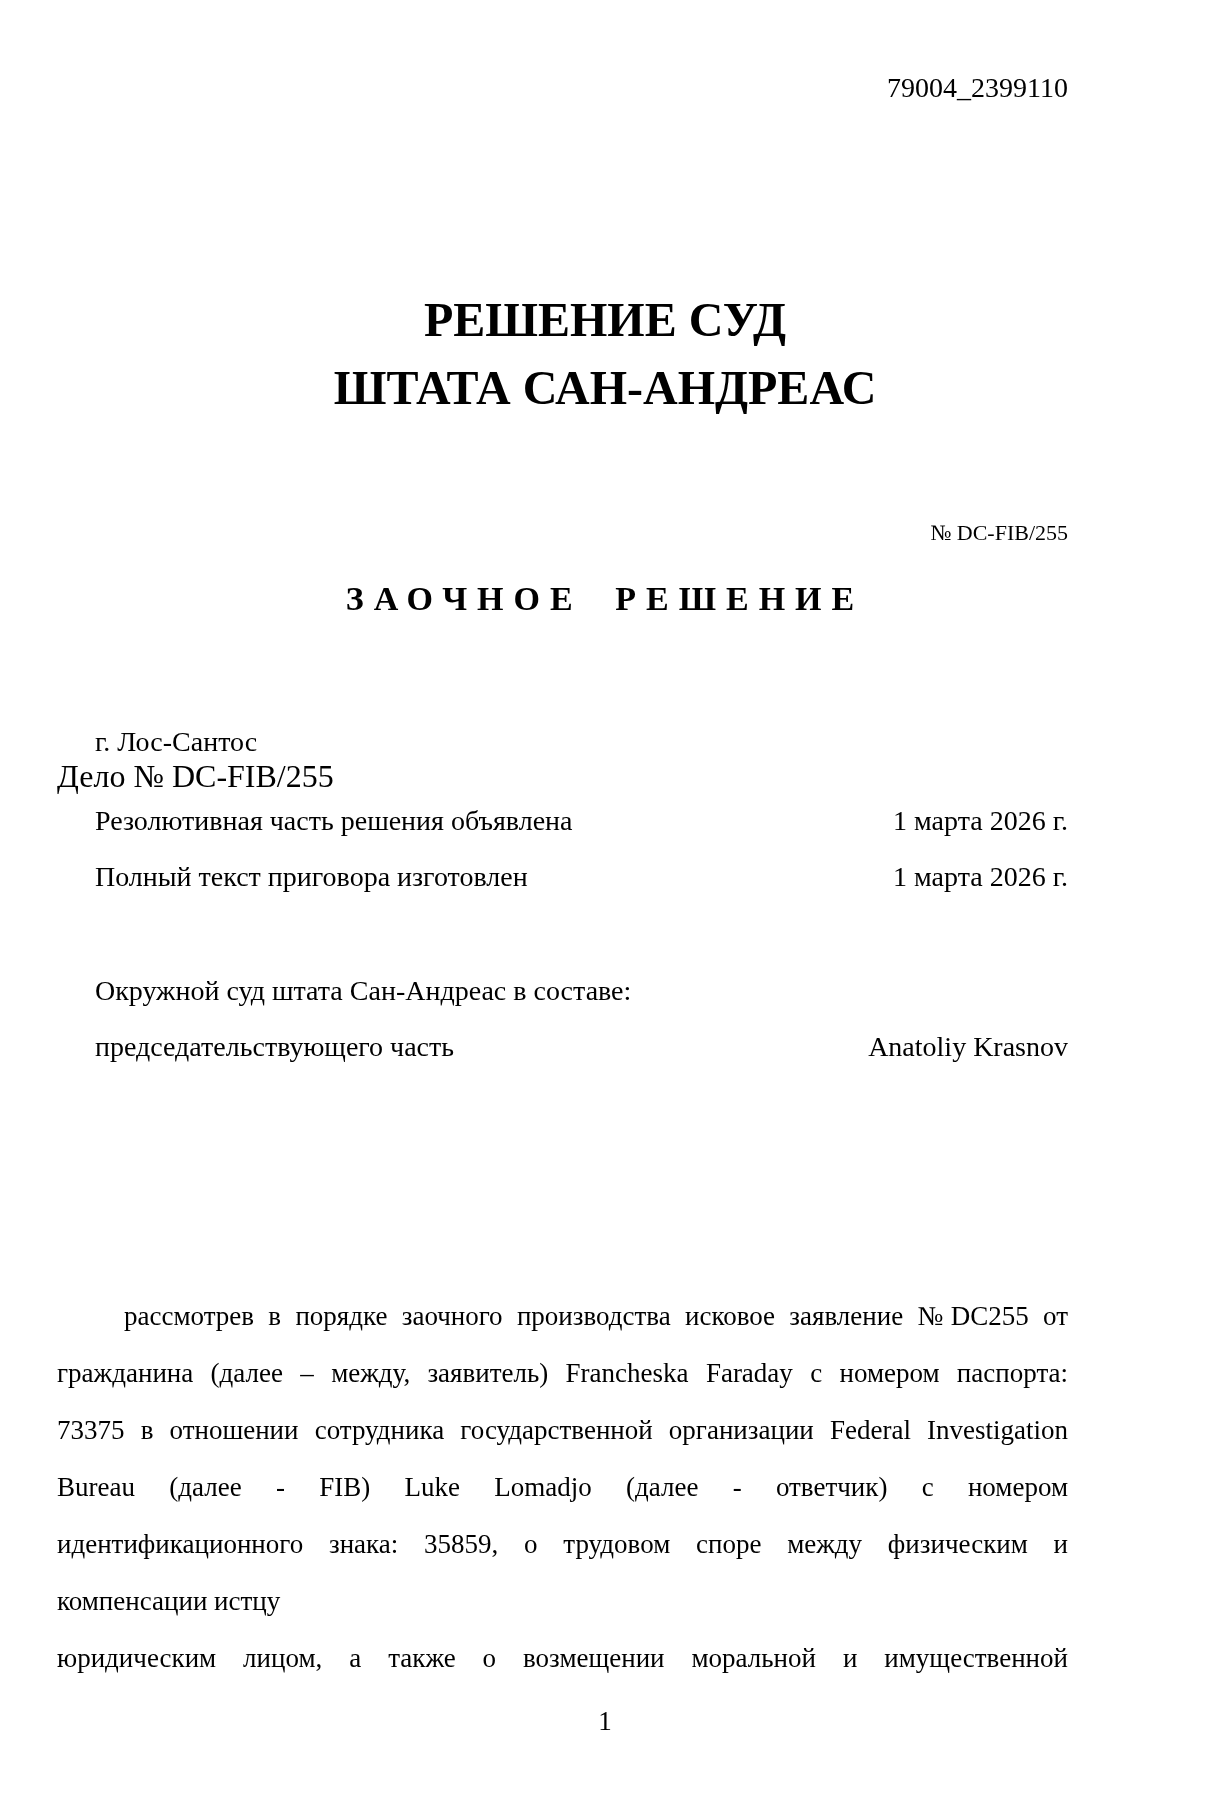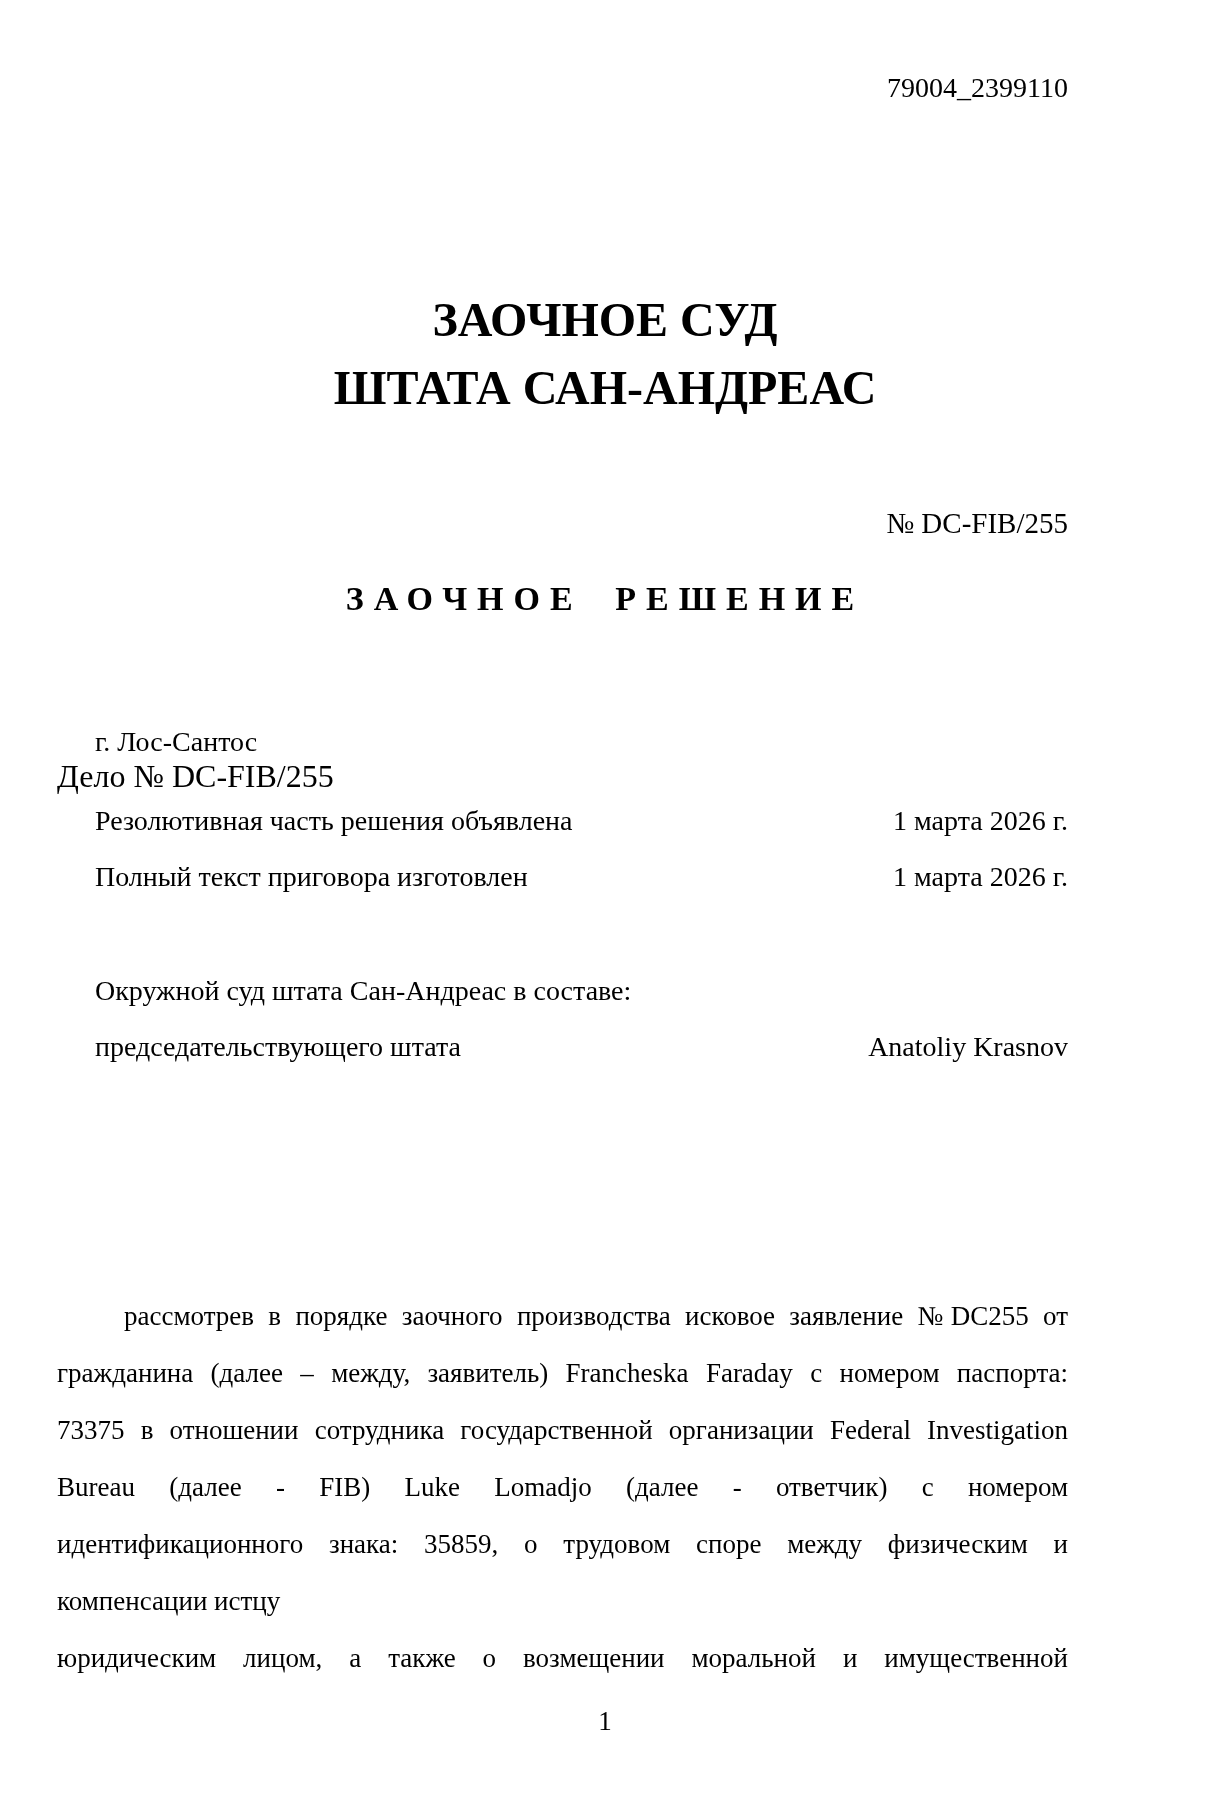--- a/index.html
+++ b/index.html
@@ -29,23 +29,23 @@
     top: 286px;
     left: 0;
     width: 100%;
     text-align: center;
     font-weight: bold;
     font-size: 48px;
     line-height: 68px;
   }
   .case-number {
     position: absolute;
-    top: 507px;
+    top: 520px;
     right: 142px;
-    font-size: 29px;
+    font-size: 22px;
     white-space: nowrap;
   }
   .decision-title {
     position: absolute;
     top: 580px;
     left: 0;
     width: 100%;
     text-align: center;
     font-weight: bold;
     font-size: 34px;
@@ -108,21 +108,21 @@
   }
 </style>
 </head>
 <body>
 
 <div class="page">
 
   <div class="doc-number">79004_2399110</div>
 
   <div class="court-title">
-    <div>ЗАОЧНОЕ СУД</div>
+    <div>РЕШЕНИЕ СУД</div>
     <div>ШТАТА САН-АНДРЕАС</div>
   </div>
 
   <div class="case-number">№ DC-FIB/255</div>
 
   <div class="decision-title">ЗАОЧНОЕ РЕШЕНИЕ</div>
 
   <div class="flex-row place-row">
     <span class="row-label">г. Лос-Сантос</span>
     <span class="row-value">Дело № DC-FIB/255</span>
@@ -134,21 +134,21 @@
   </div>
 
   <div class="flex-row row-made">
     <span class="row-label">Полный текст приговора изготовлен</span>
     <span class="row-value">1 марта 2026 г.</span>
   </div>
 
   <div class="composition-line">Окружной суд штата Сан-Андреас в составе:</div>
 
   <div class="flex-row judge-row">
-    <span class="row-label">председательствующего штата</span>
+    <span class="row-label">председательствующего часть</span>
     <span class="row-value">Anatoliy Krasnov</span>
   </div>
 
   <div class="body-paragraph">
     <div class="body-line first">рассмотрев в порядке заочного производства исковое заявление №DC255 от</div>
     <div class="body-line">гражданина (далее – между, заявитель) Francheska Faraday с номером паспорта:</div>
     <div class="body-line">73375 в отношении сотрудника государственной организации Federal Investigation</div>
     <div class="body-line">Bureau (далее - FIB) Luke Lomadjo (далее - ответчик) с номером</div>
     <div class="body-line">идентификационного знака: 35859, о трудовом споре между физическим и</div>
     <div class="body-line last">компенсации истцу</div>

